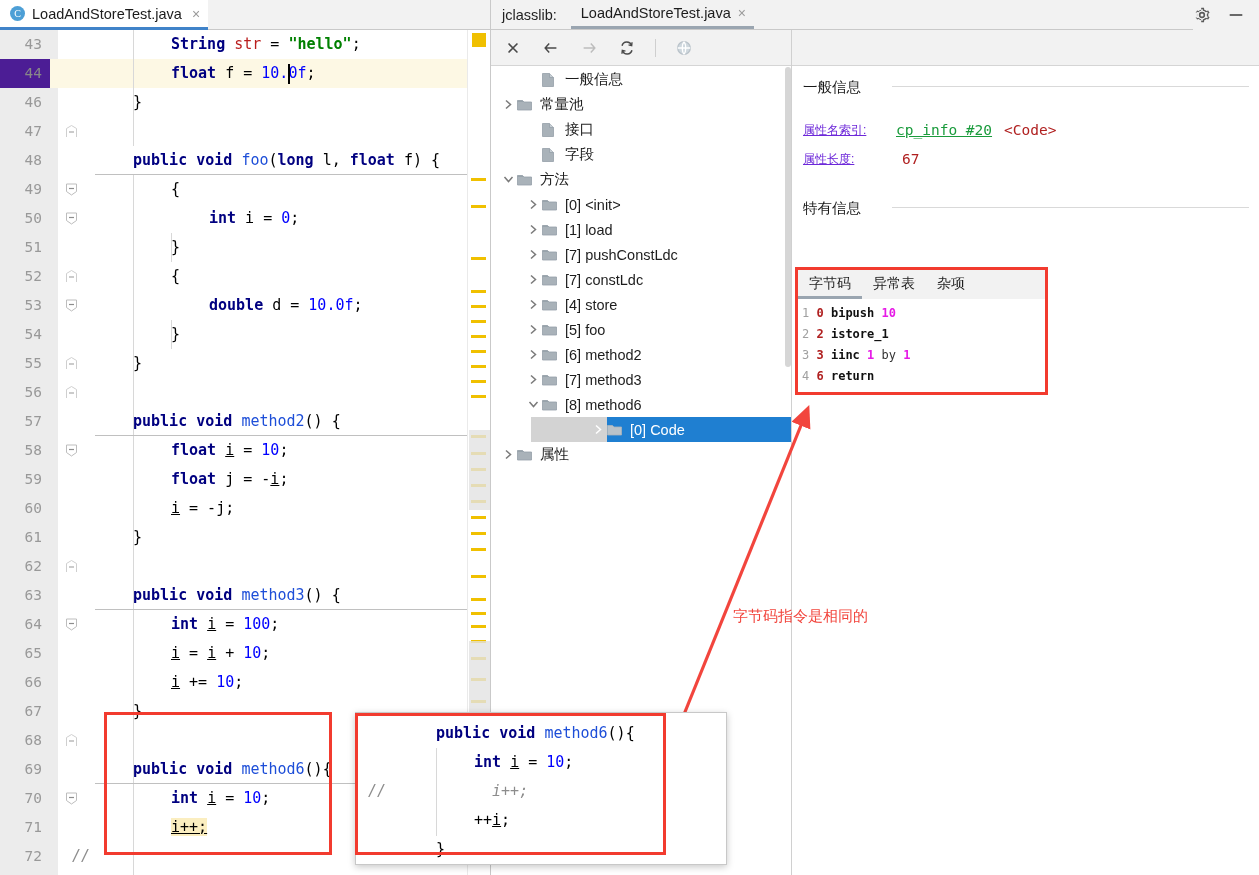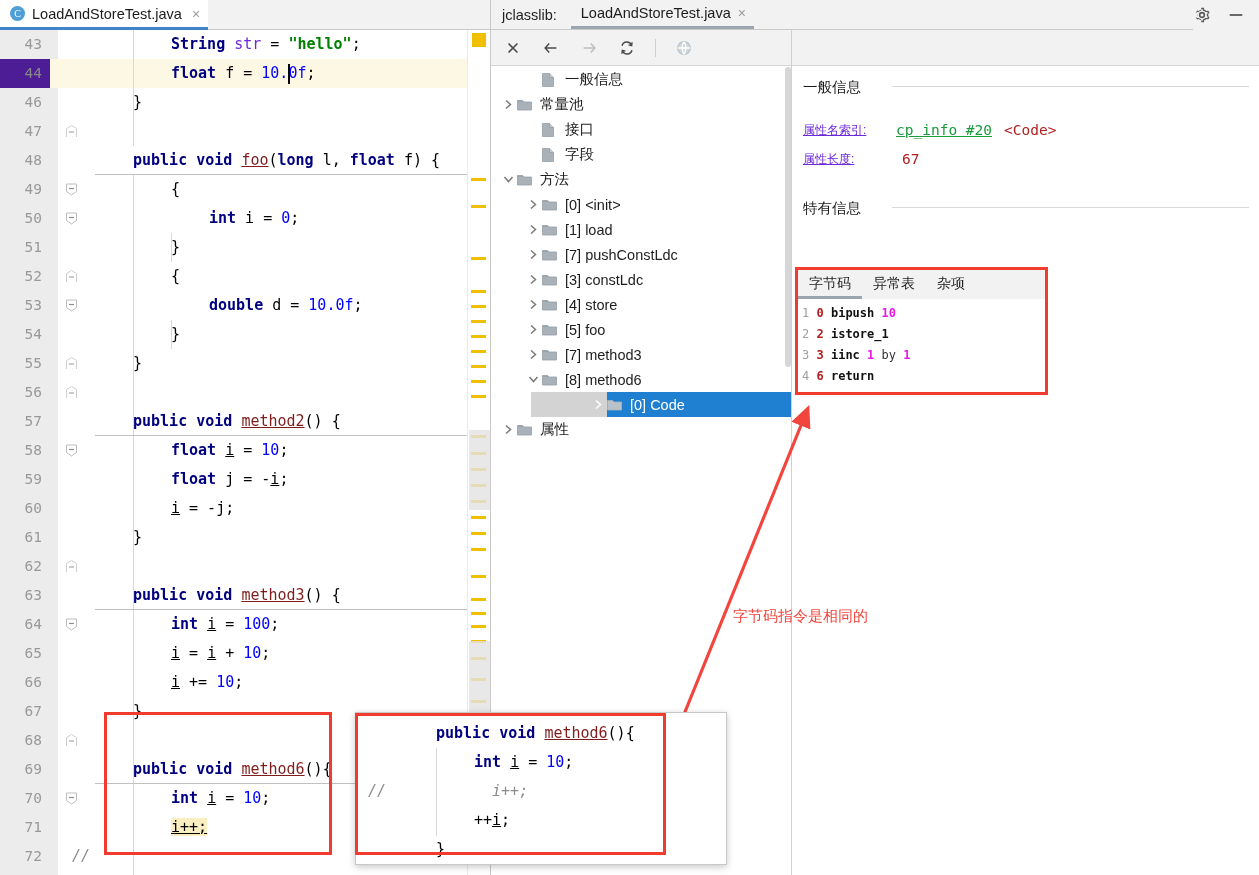--- a/index.html
+++ b/index.html
@@ -65,22 +65,22 @@
   .code-row.current .ln { color: #888; }
   .ctext {
     position: absolute; left: 95px; top: 0; height: 29px;
     white-space: pre;
     font-family: "DejaVu Sans Mono", monospace;
     font-size: 15px; color: #000000;
   }
   .kw  { color: #000080; font-weight: bold; }
   .num { color: #0000ff; }
   .str { color: #008000; font-weight: bold; }
-  .id  { color: #6d28d9; }
-  .mth { color: #7f1d1d; text-decoration: underline; }
+  .id  { color: #b91c1c; }
+  .mth { color: #1d4ed8; }
   .fld { text-decoration: underline; }
   .cmt { color: #8c8c8c; font-style: italic; }
   .hl  { background: #fbeec0; }
 
   
   .iguide { position: absolute; width: 1px; background: #d8d8d8; }
 
   
   .msep { position: absolute; left: 95px; width: 372px; height: 1px; background: #c0c0c0; }
 
@@ -654,21 +654,21 @@
             <svg width="9" height="11" viewBox="0 0 9 11" fill="none" stroke="#7a7a7a" stroke-width="1.5">
               <path d="M2 1.5 L6.5 5.5 L2 9.5"></path>
             </svg>
           </span>
           <span class="ficon">
             <svg width="15" height="13" viewBox="0 0 15 13">
               <path d="M0.5 2.5 H5.5 L7 4 H14.5 V12 H0.5 Z" fill="#a9b2b9" stroke="#96a0a8" stroke-width=".8"></path>
               <path d="M0.5 2.5 H5.5 L7 4 H0.5 Z" fill="#98a3ab"></path>
             </svg>
           </span>
-          <span class="tlabel">[3] constLdc</span>
+          <span class="tlabel">[7] constLdc</span>
         </div>
         <div class="tnode">
           <span class="twisty" style="margin-left: 33px;">
             <svg width="9" height="11" viewBox="0 0 9 11" fill="none" stroke="#7a7a7a" stroke-width="1.5">
               <path d="M2 1.5 L6.5 5.5 L2 9.5"></path>
             </svg>
           </span>
           <span class="ficon">
             <svg width="15" height="13" viewBox="0 0 15 13">
               <path d="M0.5 2.5 H5.5 L7 4 H14.5 V12 H0.5 Z" fill="#a9b2b9" stroke="#96a0a8" stroke-width=".8"></path>
@@ -683,20 +683,34 @@
               <path d="M2 1.5 L6.5 5.5 L2 9.5"></path>
             </svg>
           </span>
           <span class="ficon">
             <svg width="15" height="13" viewBox="0 0 15 13">
               <path d="M0.5 2.5 H5.5 L7 4 H14.5 V12 H0.5 Z" fill="#a9b2b9" stroke="#96a0a8" stroke-width=".8"></path>
               <path d="M0.5 2.5 H5.5 L7 4 H0.5 Z" fill="#98a3ab"></path>
             </svg>
           </span>
           <span class="tlabel">[5] foo</span>
+        </div>
+        <div class="tnode">
+          <span class="twisty" style="margin-left: 33px;">
+            <svg width="9" height="11" viewBox="0 0 9 11" fill="none" stroke="#7a7a7a" stroke-width="1.5">
+              <path d="M2 1.5 L6.5 5.5 L2 9.5"></path>
+            </svg>
+          </span>
+          <span class="ficon">
+            <svg width="15" height="13" viewBox="0 0 15 13">
+              <path d="M0.5 2.5 H5.5 L7 4 H14.5 V12 H0.5 Z" fill="#a9b2b9" stroke="#96a0a8" stroke-width=".8"></path>
+              <path d="M0.5 2.5 H5.5 L7 4 H0.5 Z" fill="#98a3ab"></path>
+            </svg>
+          </span>
+          <span class="tlabel">[6] method2</span>
         </div>
         <div class="tnode">
           <span class="twisty" style="margin-left: 33px;">
             <svg width="9" height="11" viewBox="0 0 9 11" fill="none" stroke="#7a7a7a" stroke-width="1.5">
               <path d="M2 1.5 L6.5 5.5 L2 9.5"></path>
             </svg>
           </span>
           <span class="ficon">
             <svg width="15" height="13" viewBox="0 0 15 13">
               <path d="M0.5 2.5 H5.5 L7 4 H14.5 V12 H0.5 Z" fill="#a9b2b9" stroke="#96a0a8" stroke-width=".8"></path>

